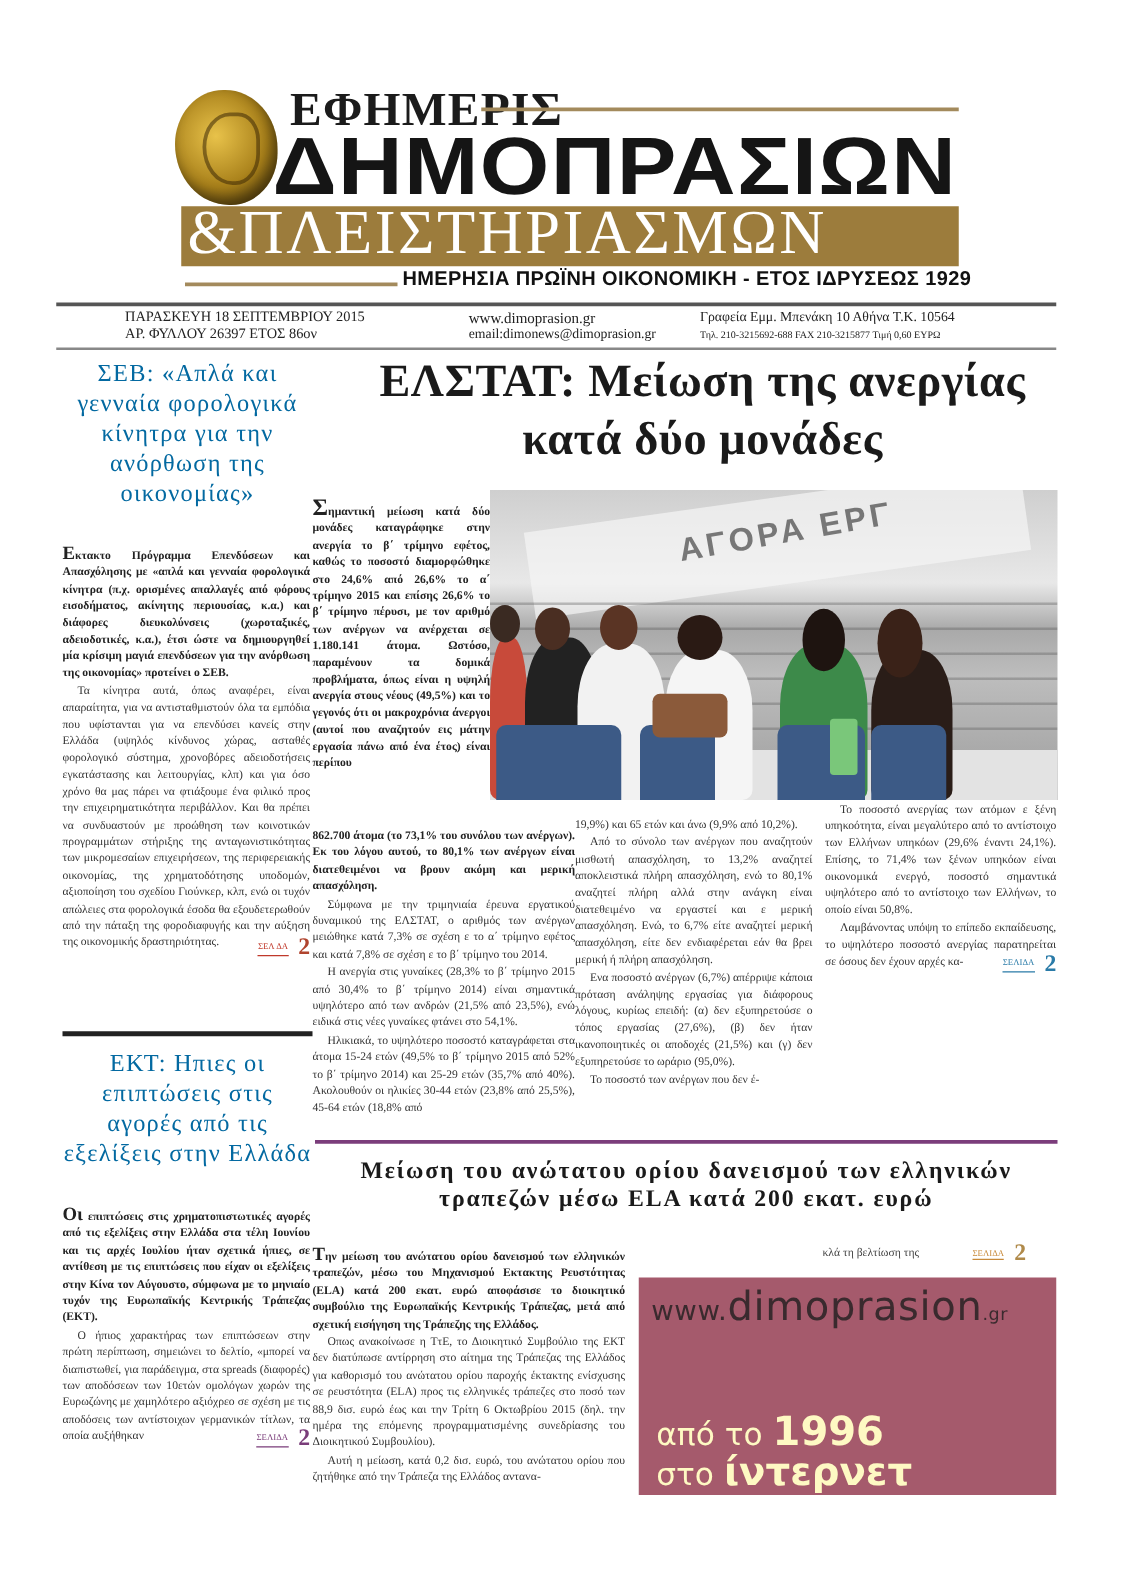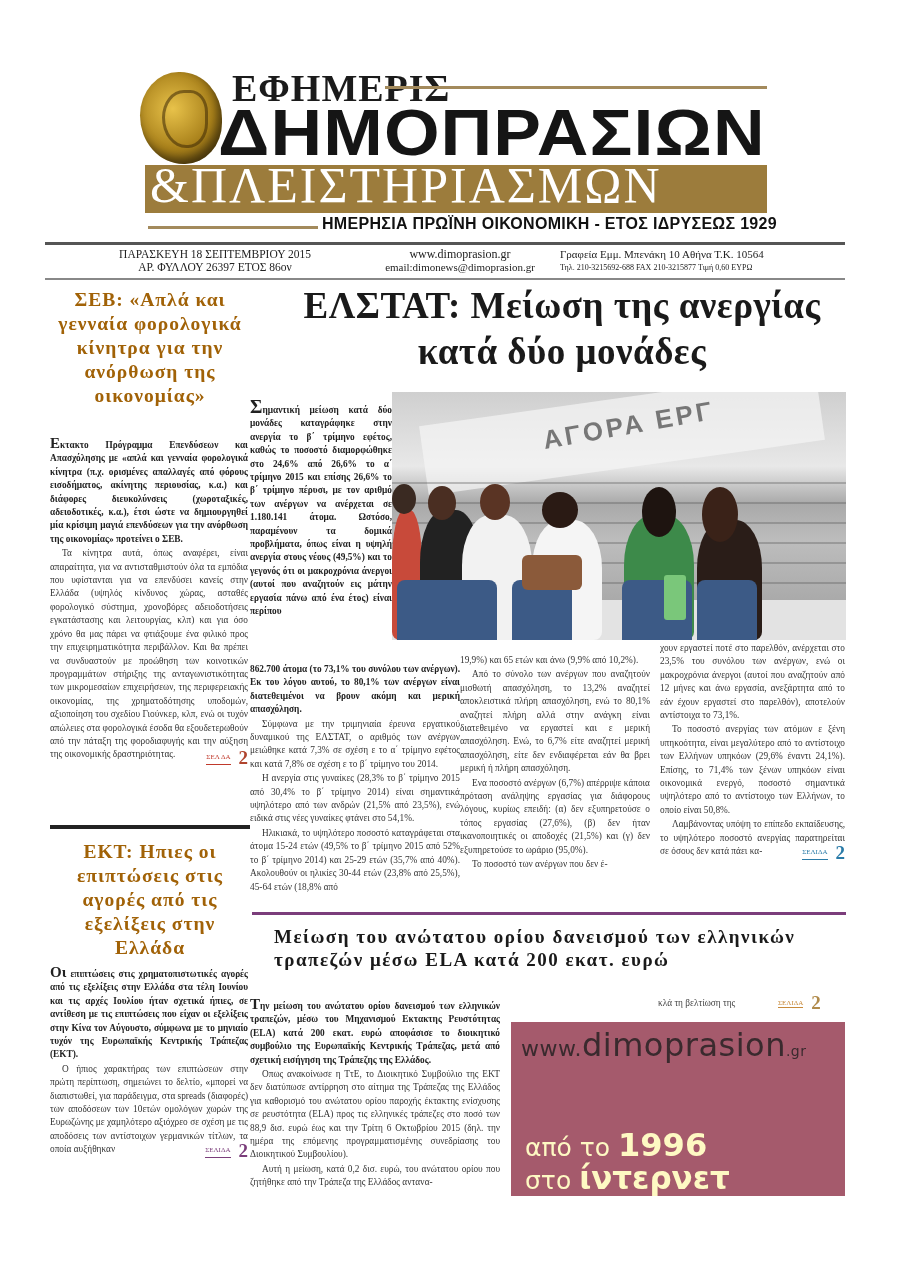--- a/index.html
+++ b/index.html
@@ -10,31 +10,31 @@
 .coin::after{content:"";position:absolute;left:22px;top:18px;width:40px;height:52px;border-radius:50% 40% 45% 55%;border:3px solid rgba(60,40,5,.55)}
 .m-efh{left:232px;top:66px;font-size:38px;font-weight:bold;letter-spacing:1px;color:#1b1b1b;font-family:"Liberation Serif",serif}
 .m-line1{left:385px;top:86px;width:382px;height:3px;background:#a38a5c}
 .m-dim{left:218px;top:100px;font-size:65px;font-weight:900;color:#151515;font-family:"Liberation Sans","DejaVu Sans",sans-serif;letter-spacing:1px;line-height:1;transform:scaleX(1.1);transform-origin:left}
 .m-band{left:145px;top:165px;width:622px;height:48px;background:#9c7c3c}
 .m-pleist{left:150px;top:160px;font-size:50px;color:#fff;font-family:"Liberation Serif",serif;letter-spacing:2px;line-height:1}
 .m-line2{left:148px;top:226px;width:170px;height:3px;background:#a38a5c}
 .m-tag{left:322px;top:215px;font-size:16px;font-weight:bold;color:#111;font-family:"Liberation Sans",sans-serif;letter-spacing:.3px}
 .rule-top{left:45px;top:242px;width:800px;height:3px;background:#555}
 .rule-bot{left:45px;top:278px;width:800px;height:2px;background:#888}
-.info{top:248px;font-size:10.5px;line-height:13px;text-align:center;color:#222}
+.info{top:248px;font-size:10.5px;line-height:13px;text-align:left;color:#222}
 .info.l{left:100px;width:230px;font-size:11.5px}
 .info.c{left:375px;width:170px}
 .info.r{left:560px;width:290px;text-align:left}
 .info .small{font-size:8px}
 
-.h-left{font-weight:bold;text-align:center;color:#a16207;font-family:"Liberation Serif",serif;letter-spacing:1px}
+.h-left{font-weight:normal;text-align:center;color:#0369a1;font-family:"Liberation Serif",serif;letter-spacing:1px}
 .h-sev{left:50px;top:288px;width:200px;font-size:19.5px;line-height:24px}
 .h-ekt{left:50px;top:840px;width:200px;font-size:19.5px;line-height:24px}
 .h-main{left:262px;top:283px;width:600px;text-align:center;font-size:37px;line-height:46px;font-weight:bold;color:#1a1a1a;letter-spacing:.5px}
-.h-ela{left:274px;top:925px;width:580px;font-size:19px;line-height:23px;font-weight:bold;letter-spacing:1.5px;color:#1a1a1a}
+.h-ela{left:259px;top:925px;width:580px;text-align:center;font-size:19px;line-height:23px;font-weight:bold;letter-spacing:1.5px;color:#1a1a1a}
 
 .col{font-size:9.3px;line-height:13.4px;text-align:justify;color:#333}
 .col p{text-indent:12px;margin-bottom:1px}
 .col p.b{font-weight:bold;color:#222;text-indent:0}
 .dropcap{font-size:15px;font-weight:bold}
 .sev-body{left:50px;top:437px;width:198px}
 .ekt-body{left:50px;top:966px;width:198px}
 .main-c1{left:250px;top:400px;width:142px}
 .main-c1b{left:250px;top:560px;width:210px}
 .main-c2{left:460px;top:654px;width:190px}
@@ -152,23 +152,22 @@
   <div style="position:absolute;left:130px;bottom:50px;width:60px;height:35px;background:#8b5a3a;border-radius:6px"></div>
 </div>
 
 <div class="abs col main-c2">
   <p style="text-indent:0">19,9%) και 65 ετών και άνω (9,9% από 10,2%).</p>
   <p>Από το σύνολο των ανέργων που αναζητούν μισθωτή απασχόληση, το 13,2% αναζητεί αποκλειστικά πλήρη απασχόληση, ενώ το 80,1% αναζητεί πλήρη αλλά στην ανάγκη είναι διατεθειμένο να εργαστεί και ε μερική απασχόληση. Ενώ, το 6,7% είτε αναζητεί μερική απασχόληση, είτε δεν ενδιαφέρεται εάν θα βρει μερική ή πλήρη απασχόληση.</p>
   <p>Ενα ποσοστό ανέργων (6,7%) απέρριψε κάποια πρόταση ανάληψης εργασίας για διάφορους λόγους, κυρίως επειδή: (α) δεν εξυπηρετούσε ο τόπος εργασίας (27,6%), (β) δεν ήταν ικανοποιητικές οι αποδοχές (21,5%) και (γ) δεν εξυπηρετούσε το ωράριο (95,0%).</p>
   <p>Το ποσοστό των ανέργων που δεν έ-</p>
 </div>
 <div class="abs col main-c3">
-  <p style="text-indent:0">χουν εργαστεί ποτέ στο παρελθόν, ανέρχεται στο 23,5% του συνόλου των ανέργων, ενώ οι μακροχρόνια άνεργοι (αυτοί που αναζητούν από 12 μήνες και άνω εργασία, ανεξάρτητα από το εάν έχουν εργαστεί στο παρελθόν), αποτελούν αντίστοιχα το 73,1%.</p>
   <p>Το ποσοστό ανεργίας των ατόμων ε ξένη υπηκοότητα, είναι μεγαλύτερο από το αντίστοιχο των Ελλήνων υπηκόων (29,6% έναντι 24,1%). Επίσης, το 71,4% των ξένων υπηκόων είναι οικονομικά ενεργό, ποσοστό σημαντικά υψηλότερο από το αντίστοιχο των Ελλήνων, το οποίο είναι 50,8%.</p>
-  <p>Λαμβάνοντας υπόψη το επίπεδο εκπαίδευσης, το υψηλότερο ποσοστό ανεργίας παρατηρείται σε όσους δεν κατά πάει κα-</p>
+  <p>Λαμβάνοντας υπόψη το επίπεδο εκπαίδευσης, το υψηλότερο ποσοστό ανεργίας παρατηρείται σε όσους δεν έχουν αρχές κα-</p>
   <div style="text-align:right;margin-top:-14px">
     <span class="refbox" style="color:#2a7ba8;border-color:#2a7ba8">ΣΕΛΙΔΑ</span><span class="pgnum pg-blue">2</span>
   </div>
 </div>
 
 <div class="abs div-ela"></div>
 <div class="abs h-ela">Μείωση του ανώτατου ορίου δανεισμού των ελληνικών τραπεζών μέσω ELA κατά 200 εκατ. ευρώ</div>
 <div class="abs col ela-body">
   <p class="b"><span class="dropcap">Τ</span><span>ην μείωση του ανώτατου ορίου δανεισμού των ελληνικών τραπεζών, μέσω του Μηχανισμού Εκτακτης Ρευστότητας (ELA) κατά 200 εκατ. ευρώ αποφάσισε το διοικητικό συμβούλιο της Ευρωπαϊκής Κεντρικής Τράπεζας, μετά από σχετική εισήγηση της Τράπεζης της Ελλάδος.</span></p>
   <p>Οπως ανακοίνωσε η ΤτΕ, το Διοικητικό Συμβούλιο της ΕΚΤ δεν διατύπωσε αντίρρηση στο αίτημα της Τράπεζας της Ελλάδος για καθορισμό του ανώτατου ορίου παροχής έκτακτης ενίσχυσης σε ρευστότητα (ELA) προς τις ελληνικές τράπεζες στο ποσό των 88,9 δισ. ευρώ έως και την Τρίτη 6 Οκτωβρίου 2015 (δηλ. την ημέρα της επόμενης προγραμματισμένης συνεδρίασης του Διοικητικού Συμβουλίου).</p>

